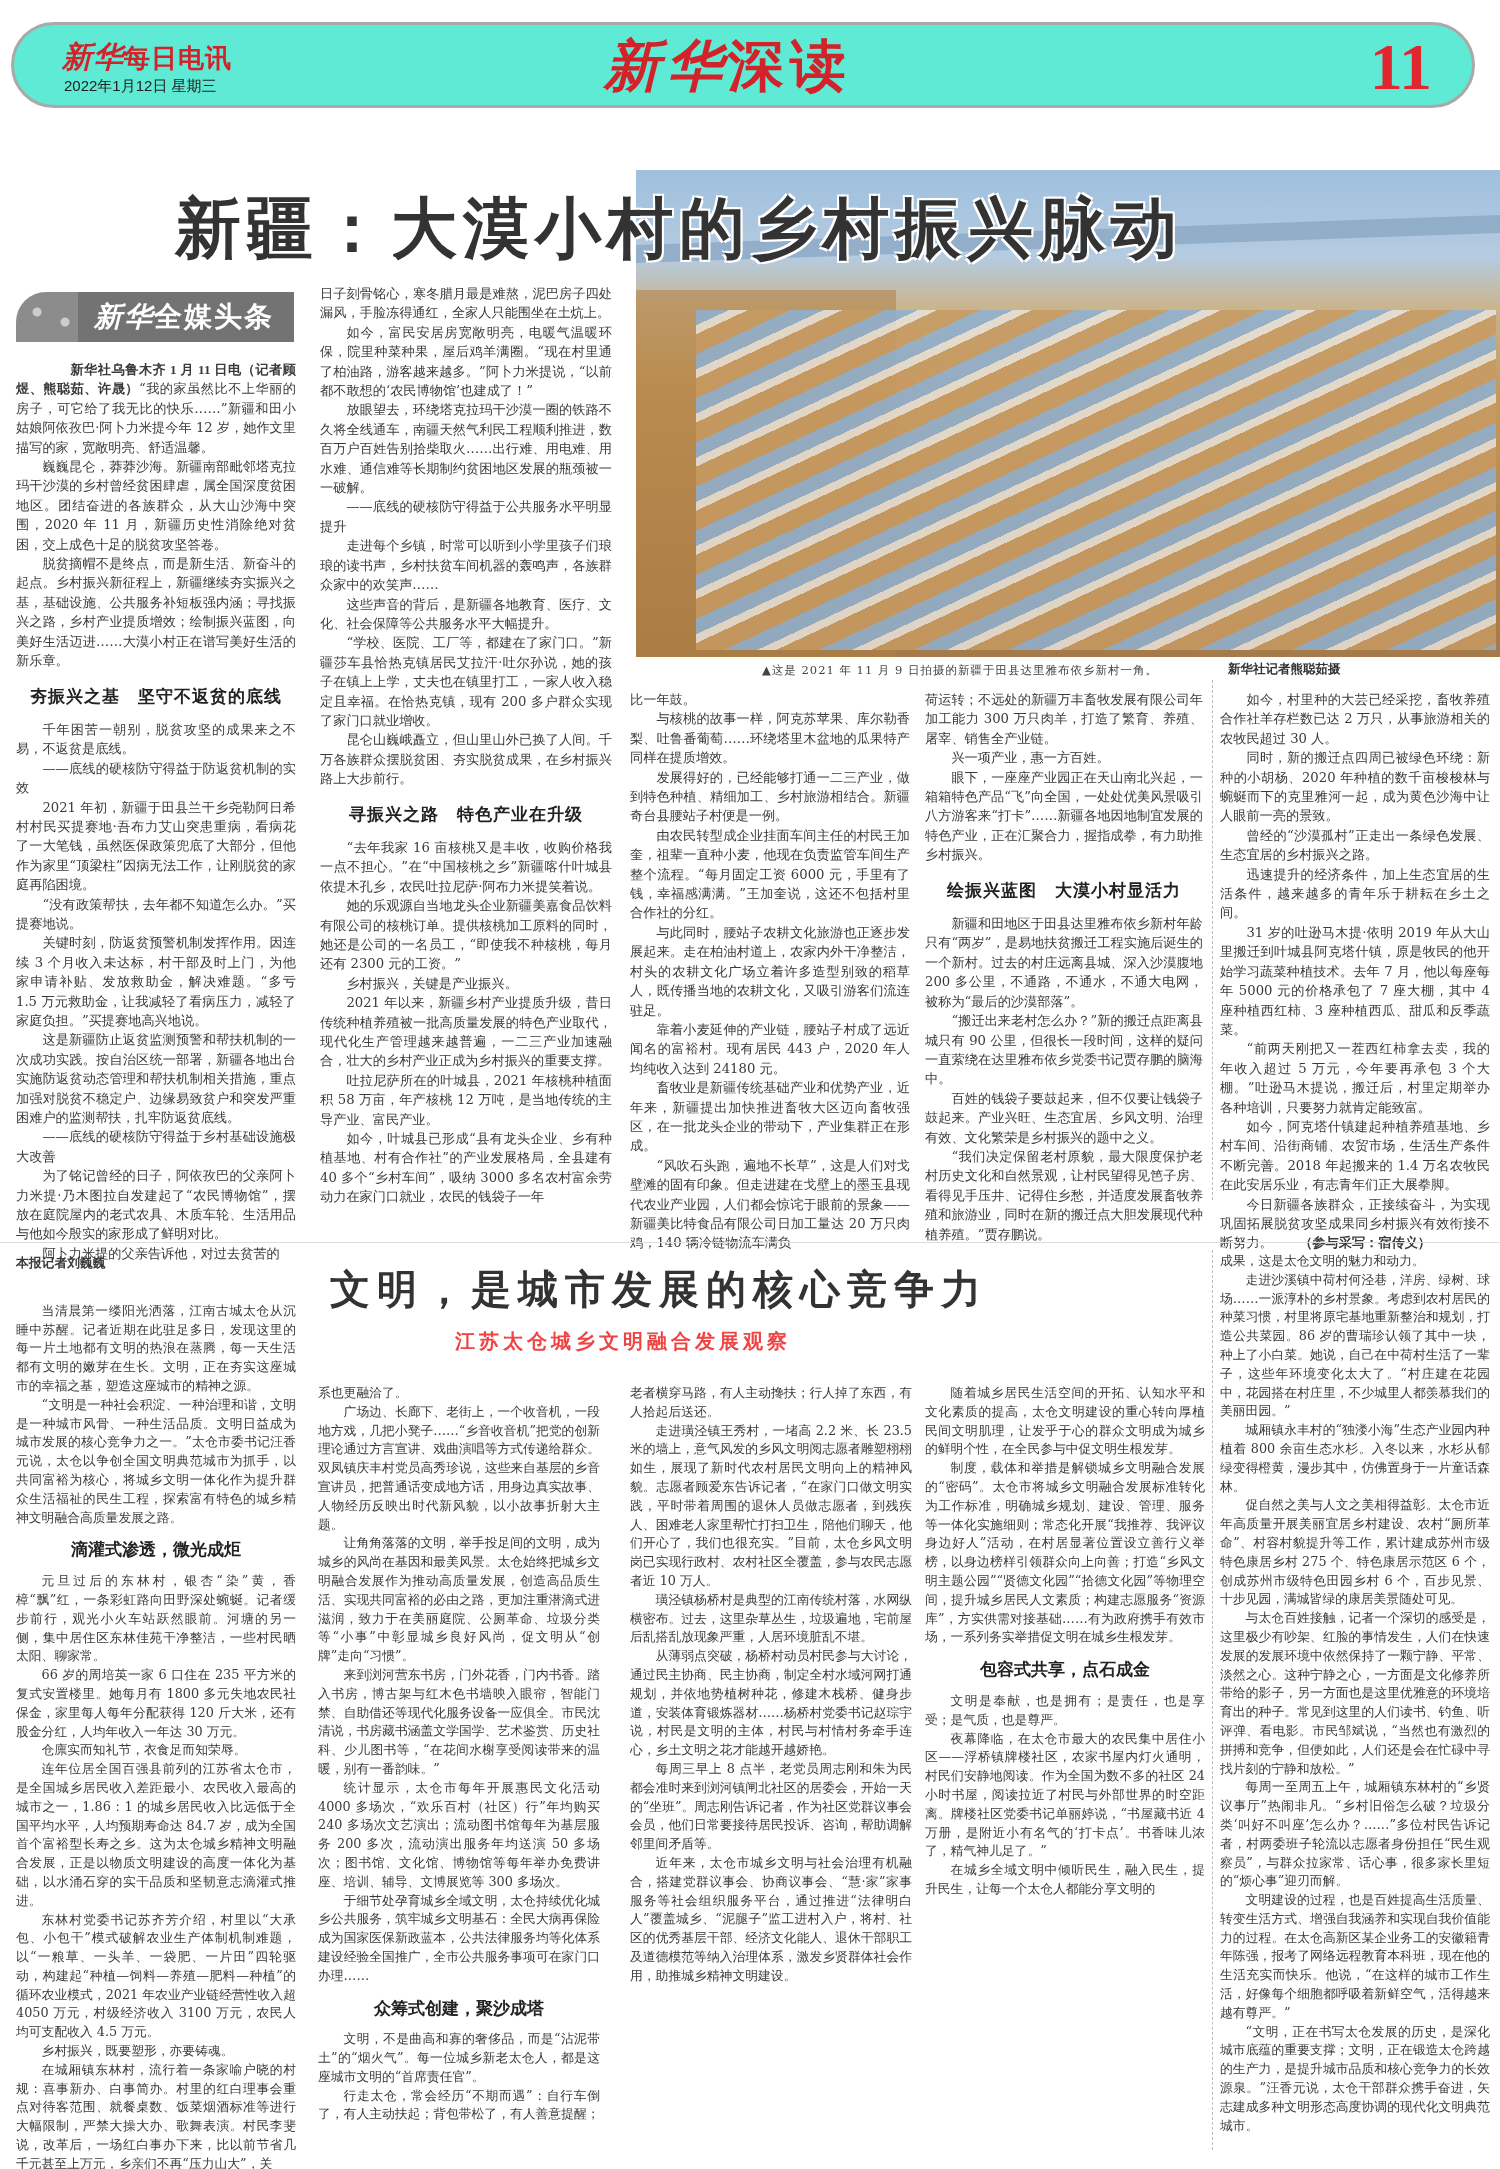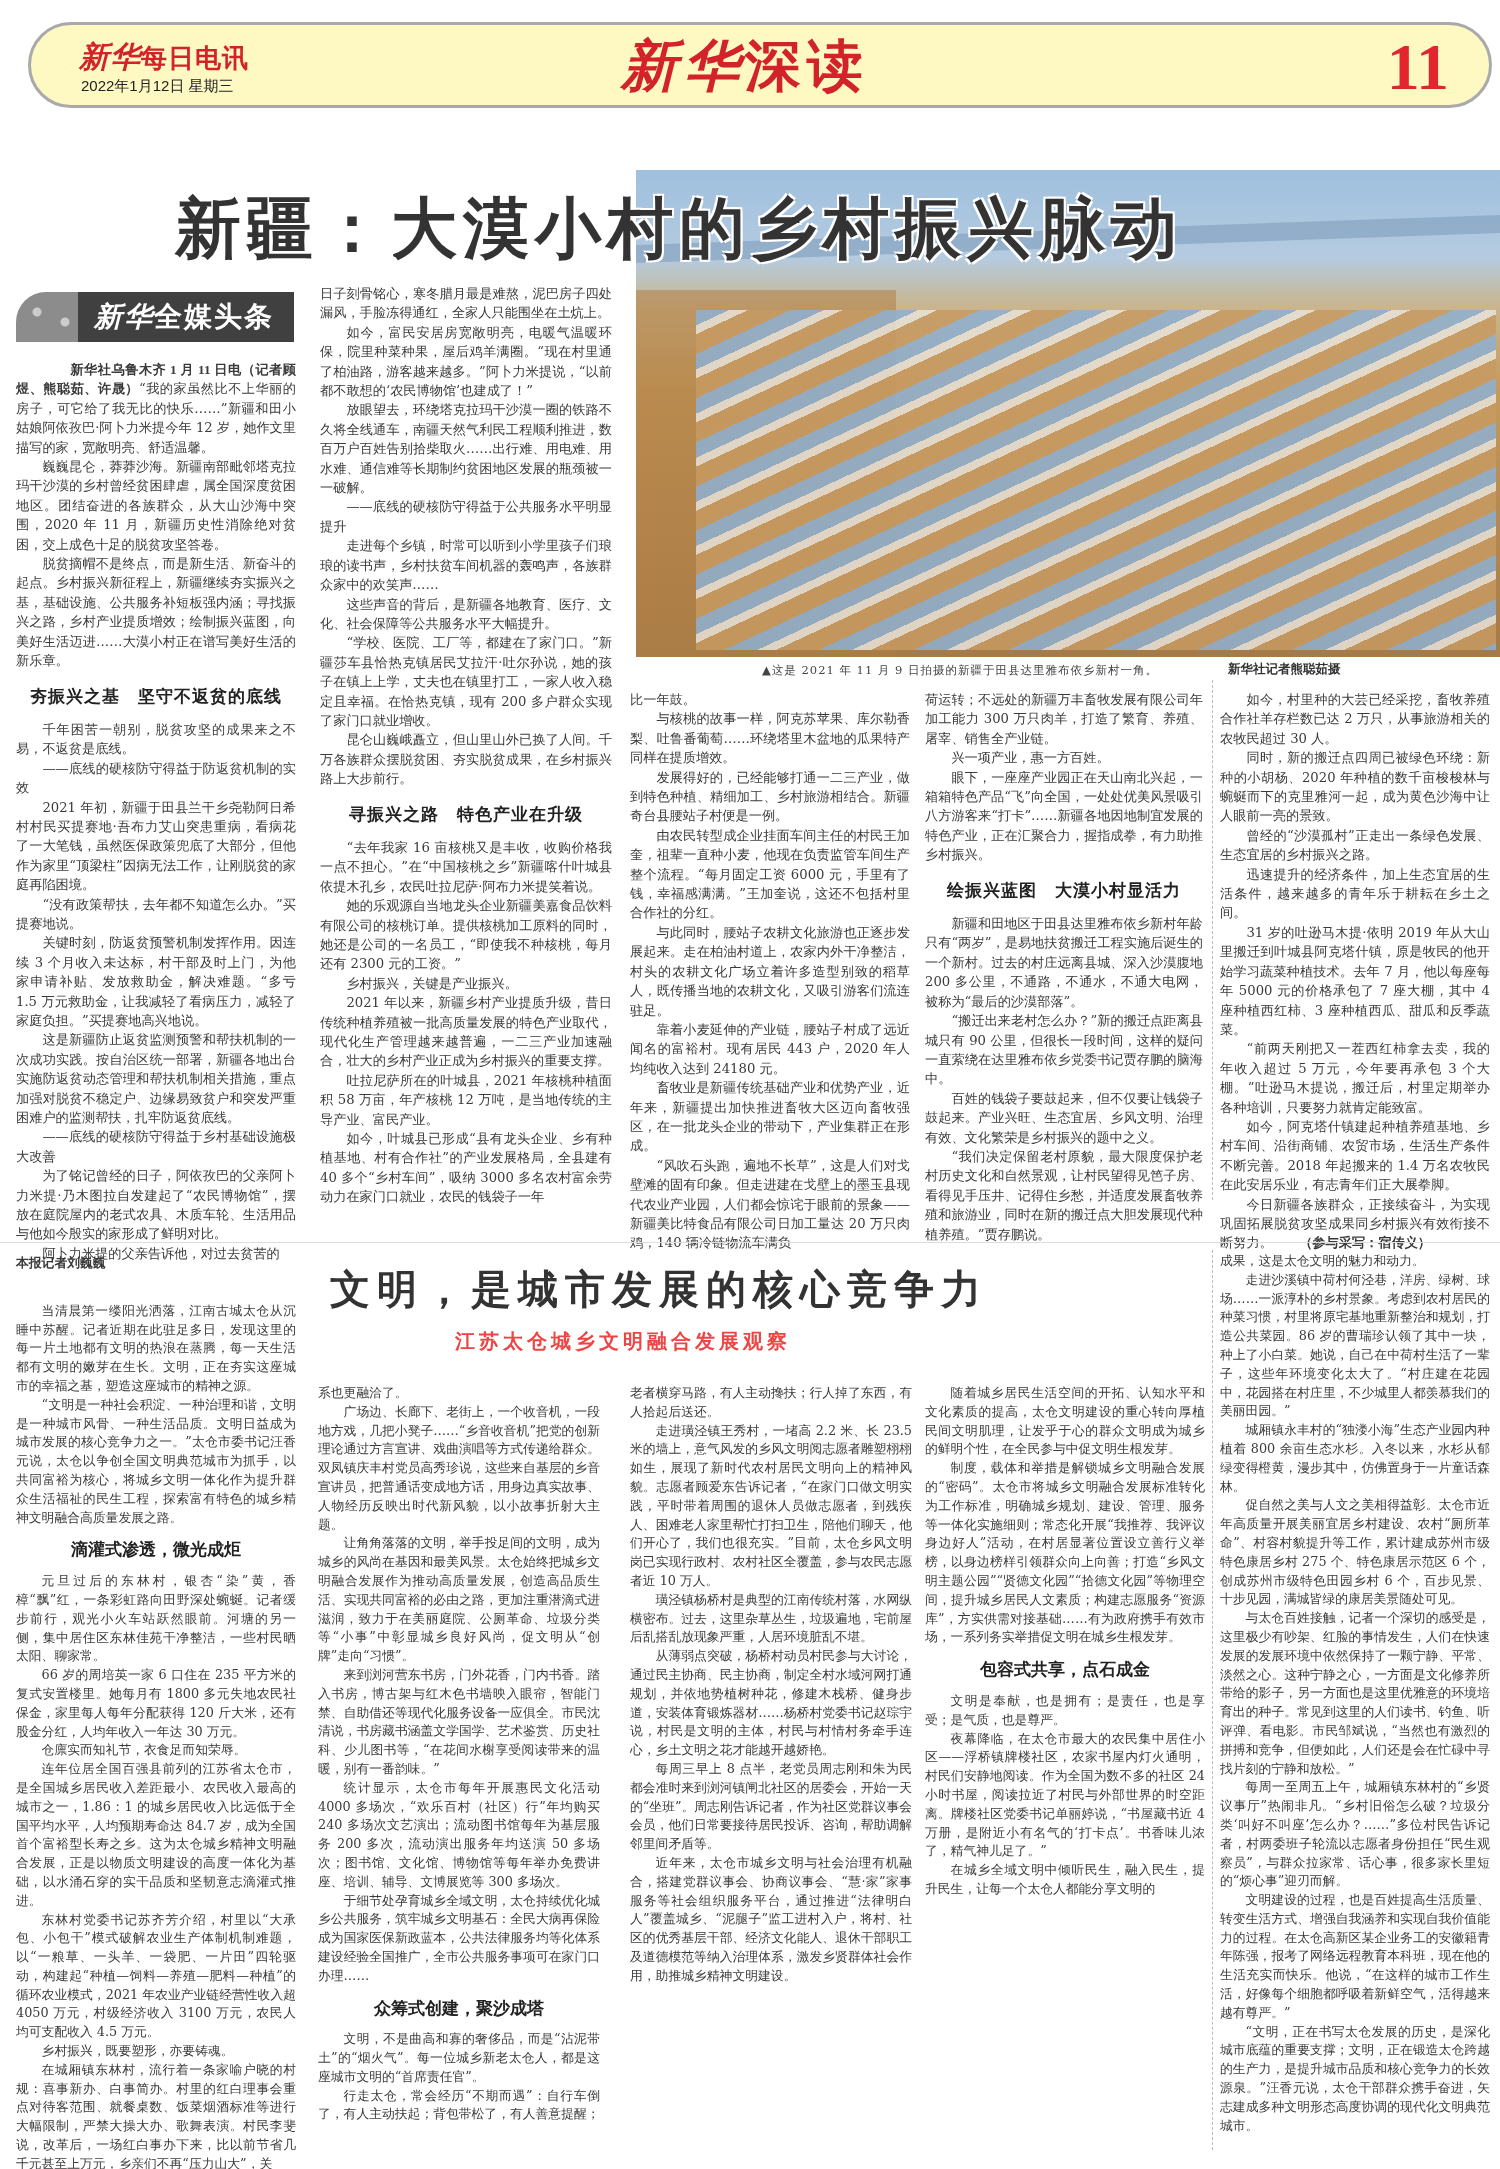--- a/index.html
+++ b/index.html
@@ -1,21 +1,21 @@
 <!DOCTYPE html>
 <html><head>
 <meta charset="utf-8">
 <style>
   * { box-sizing: border-box; margin: 0; padding: 0; }
   html, body { width: 1500px; height: 2169px; background: #fff; overflow: hidden; }
   body { font-family: "DejaVu Serif", "Liberation Serif", serif; color: #333; position: relative; }
 
   .masthead {
-    position: absolute; left: 28px; top: 22px; width: 1464px; height: 86px;
-    border: 3px solid #a9a9a9; border-radius: 44px; background: #fef9c3;
+    position: absolute; left: 11px; top: 22px; width: 1464px; height: 86px;
+    border: 3px solid #a9a9a9; border-radius: 44px; background: #5eead4;
   }
   .mh-brand { position: absolute; left: 48px; top: 12px; color: #d2232a; font-weight: bold; font-size: 26px; letter-spacing: 1px; }
   .mh-brand .script { font-style: italic; font-size: 30px; }
   .mh-date { position: absolute; left: 50px; top: 52px; font-family: "Liberation Sans", sans-serif; font-size: 15px; color: #222; }
   .mh-section { position: absolute; left: 590px; top: 4px; color: #d2232a; font-size: 56px; font-weight: bold; letter-spacing: 6px; }
   .mh-section .script { font-style: italic; }
   .mh-page { position: absolute; right: 40px; top: 4px; color: #e2262f; font-size: 66px; font-weight: bold; font-family: "Liberation Serif", serif; }
 
   .photo {
     position: absolute; left: 636px; top: 170px; width: 864px; height: 487px;
@@ -28,21 +28,21 @@
   .photo .trees { position: absolute; left: 0; top: 120px; width: 260px; height: 367px; background: #b07f45; opacity: .55; }
 
   .headline-main {
     position: absolute; left: 175px; top: 184px; font-size: 66px; font-weight: bold; color: #333;
     letter-spacing: 6px; text-shadow: 2px 2px 0 #fff, -2px -2px 0 #fff, 2px -2px 0 #fff, -2px 2px 0 #fff; z-index: 2;
   }
 
   .col-banner { position: absolute; left: 16px; top: 292px; width: 278px; height: 50px; }
   .col-banner .net { position: absolute; left: 0; top: 0; width: 70px; height: 50px;
     background: radial-gradient(circle at 30% 40%, #ccc 0 4px, transparent 5px), radial-gradient(circle at 70% 60%, #ccc 0 4px, transparent 5px), #8c8c8c; border-radius: 30px 0 0 0; }
-  .col-banner .label { position: absolute; left: 62px; top: 0; width: 216px; height: 50px; background: #404040; color: #fff;
+  .col-banner .label { position: absolute; left: 62px; top: 0; width: 216px; height: 50px; background: #737373; color: #fff;
     font-family: "Liberation Sans", sans-serif; font-weight: bold; font-size: 28px; line-height: 50px; padding-left: 16px; letter-spacing: 2px; }
   .col-banner .label .script { font-style: italic; font-family: "DejaVu Serif", serif; }
 
   .col { position: absolute; font-size: 13.2px; line-height: 19.4px; color: #3a3a3a; text-align: justify; }
   .col p { text-indent: 2em; }
   .col .lead-b { font-family: Liberation Serif, serif; font-weight: bold; margin-left: 28px; }
   .col h3 { font-family: "Liberation Sans", sans-serif; font-size: 17px; font-weight: bold; text-align: center; margin: 16px 0 14px; color: #222; letter-spacing: 1px; }
   .col .credit { font-family: "Liberation Sans", sans-serif; font-weight: bold; }
 
   .caption { position: absolute; left: 762px; top: 663px; font-size: 11.5px; color: #444; letter-spacing: 1px; }

